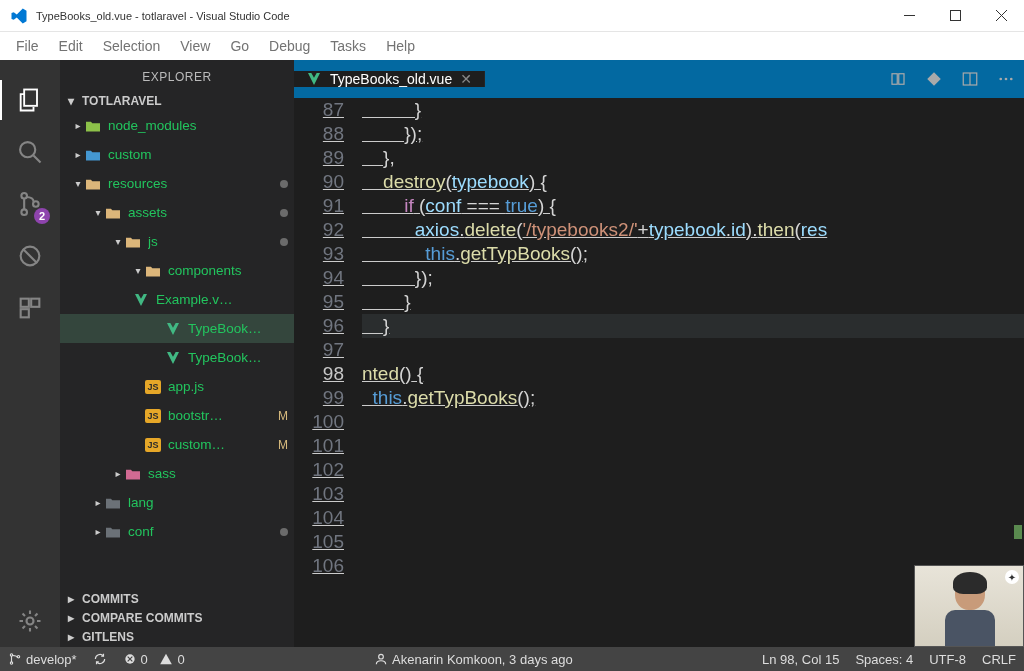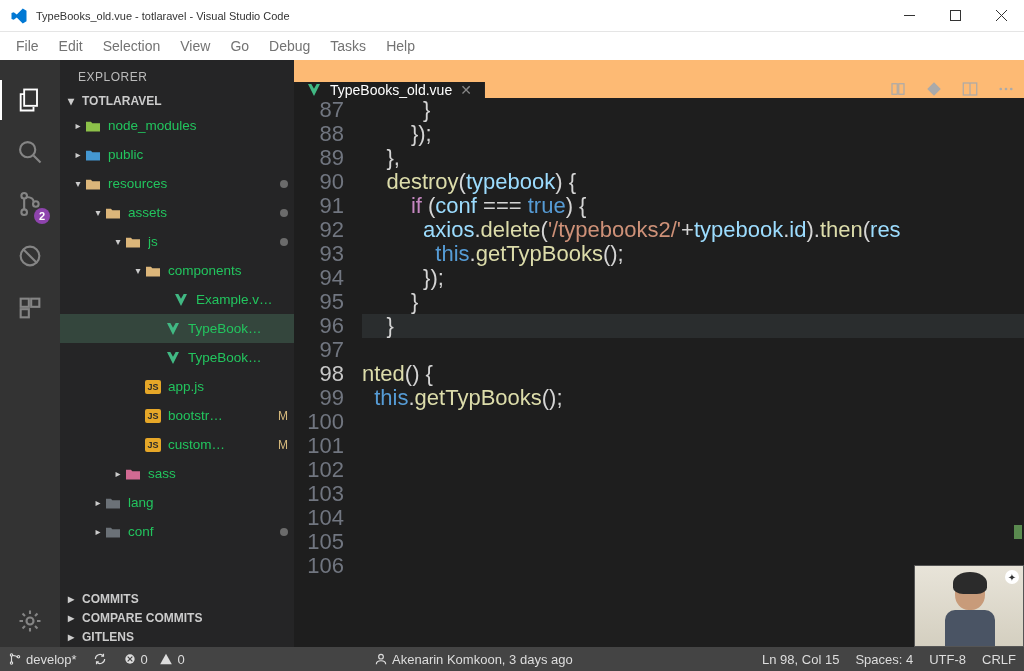--- a/index.html
+++ b/index.html
@@ -19,47 +19,47 @@
   
   .actbar { width:60px; background:#333333; display:flex; flex-direction:column; align-items:center; padding-top:14px; }
   .actbar .ab { width:60px; height:52px; display:flex; align-items:center; justify-content:center; color:#858585; position:relative; }
   .actbar .ab.active { color:#fff; }
   .actbar .ab.active::before { content:""; position:absolute; left:0; top:6px; bottom:6px; width:2px; background:#fff; }
   .actbar .ab svg { width:28px; height:28px; }
   .badge { position:absolute; bottom:6px; right:10px; background:#8e44ad; color:#fff; font-size:11px; border-radius:50%; width:16px; height:16px; display:flex; align-items:center; justify-content:center; font-weight:bold; }
   .actbar .spacer { flex:1; }
   
   .sidebar { width:234px; background:#252526; display:flex; flex-direction:column; font-size:13.5px; }
-  .sb-title { padding:10px 18px 8px; font-size:12px; letter-spacing:0.5px; color:#bbb; }
+  .sb-title { padding:10px 18px 8px; font-size:12px; letter-spacing:0.5px; color:#bbb;text-align:center; }
   .sb-section { padding:2px 8px 3px 4px; display:flex; align-items:center; gap:4px; font-size:12px; font-weight:bold; color:#ccc; cursor:default; }
   .sb-section .chev { width:14px; text-align:center; }
   .tree { flex:1; overflow:hidden; }
   .row { height:29px; display:flex; align-items:center; padding-right:6px; }
   .row.selected { background:#34463d; }
   .row .arrow { width:12px; font-size:10px; color:#ccc; text-align:center; }
   .fico { width:18px; height:18px; margin-right:6px; display:flex; align-items:center; justify-content:center; }
   .row .label { flex:1; white-space:nowrap; overflow:hidden; text-overflow:ellipsis; color:#22c55e; }
   .row .mod { color:#d7ba7d; font-size:12px; margin-left:4px; }
   .dot { width:8px; height:8px; border-radius:50%; background:#6b6b6b; margin-left:6px; }
   .folder-open { fill:#dcb67a; }
   .folder-closed { fill:#6b7177; }
   .folder-green { fill:#8dc149; }
   .js-icon { background:#e6a728; color:#2b2b2b; font-size:9px; font-weight:bold; display:flex; align-items:center; justify-content:center; width:16px; height:14px; border-radius:2px; }
   .vue-icon { fill:#41b883; }
   .pink-folder { fill:#d26a93; }
   .blue-folder { fill:#4497d1; }
   
   .editor-area { flex:1; display:flex; flex-direction:column; background:#1e1e1e; min-width:0; }
-  .tabs { height:38px; background:#fdba74; display:flex; align-items:flex-end; }
+  .tabs { height:38px; background:#0369a1; display:flex; align-items:center; }
   .tab { display:flex; align-items:center; gap:8px; padding:0 12px; background:#1e1e1e; border-right:1px solid #252526; font-size:14px; color:#fff; }
   .tab .close { color:#888; font-size:14px; }
   .tabs .tspacer { flex:1; }
   .tabs .tact { width:36px; display:flex; align-items:center; justify-content:center; color:#aaa; }
   .tabs .tact svg { width:18px; height:18px; }
-  .editor { flex:1; display:flex; overflow:hidden; font-family:Consolas,monospace; font-size:22px; line-height:24px; }
+  .editor { flex:1; display:flex; overflow:hidden; font-family:Consolas,monospace; font-size:19px; line-height:24px;text-decoration:underline; }
   .gutter { width:68px; text-align:right; padding-right:18px; color:#717680; }
   .gutter .ln { height:24px; }
   .gutter .ln.cur { color:#c8c8c8; }
   .code { flex:1; min-width:0; overflow:hidden; }
   .cl { height:24px; white-space:pre; }
   .cl.cur { background:#2a2d2e; }
   .k-yellow { color:#dcdcaa; }
   .k-str { color:#ce9178; }
   .k-id { color:#9cdcfe; }
   .k-white { color:#d4d4d4; }
@@ -180,21 +180,21 @@
             </span>
             <span class="label">node_modules</span>
           </div>
           <div class="row" style="padding-left: 12px;">
             <span class="arrow">▸</span>
             <span class="fico">
               <svg width="18" height="14" viewBox="0 0 24 20">
                 <path class="blue-folder" d="M2 4h7l2 2h11v12H2z"></path>
               </svg>
             </span>
-            <span class="label">public</span>
+            <span class="label">custom</span>
           </div>
           <div class="row" style="padding-left: 12px;">
             <span class="arrow">▾</span>
             <span class="fico">
               <svg width="18" height="14" viewBox="0 0 24 20">
                 <path class="folder-open" d="M2 4h7l2 2h11v12H2z"></path>
               </svg>
             </span>
             <span class="label">resources</span>
             <span class="dot"></span>
@@ -221,21 +221,21 @@
           </div>
           <div class="row" style="padding-left: 72px;">
             <span class="arrow">▾</span>
             <span class="fico">
               <svg width="18" height="14" viewBox="0 0 24 20">
                 <path class="folder-open" d="M2 4h7l2 2h11v12H2z"></path>
               </svg>
             </span>
             <span class="label">components</span>
           </div>
-          <div class="row" style="padding-left: 100px;">
+          <div class="row" style="padding-left: 60px;">
             <span class="arrow"></span>
             <span class="fico">
               <svg width="16" height="16" viewBox="0 0 24 24">
                 <path class="vue-icon" d="M3 3h5l4 7 4-7h5L12 21 3 3z"></path>
               </svg>
             </span>
             <span class="label">Example.v…</span>
           </div>
           <div class="row selected" style="padding-left: 92px;">
             <span class="arrow"></span>

